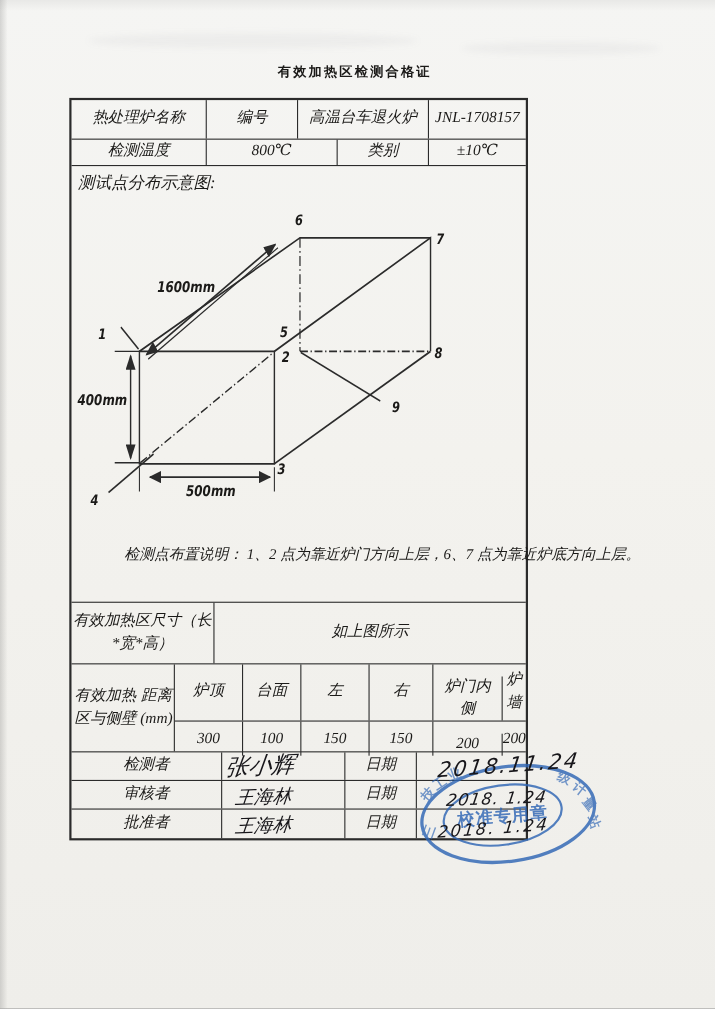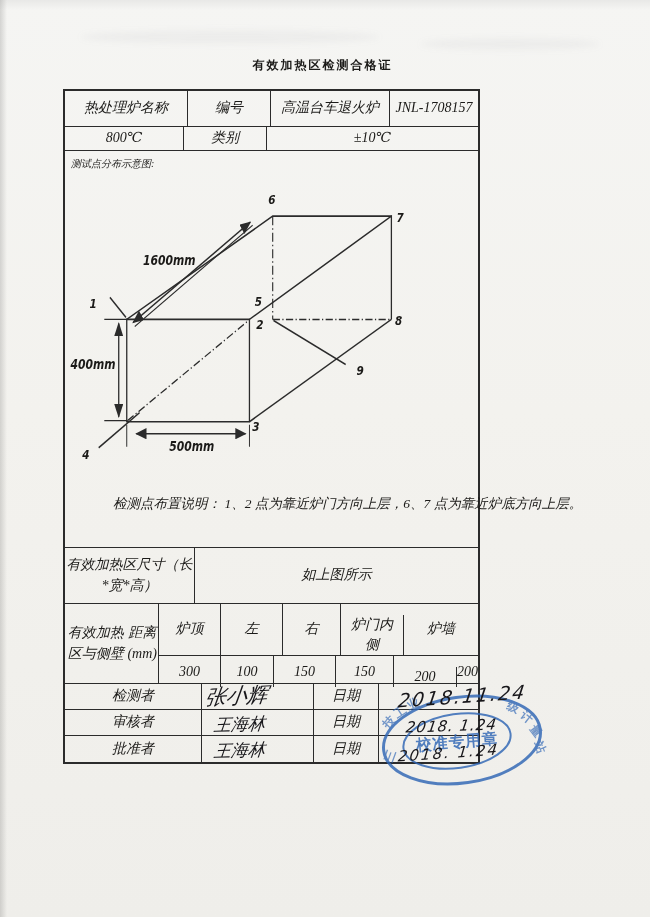--- a/index.html
+++ b/index.html
@@ -16,21 +16,21 @@
   .tbl{position:absolute;left:63px;top:89px;width:417px;border:2px solid #2b2b2b;box-sizing:border-box;font-style:italic;}
   .row{display:flex;border-bottom:1.5px solid #2b2b2b;box-sizing:border-box;}
   .row.last{border-bottom:none;}
   .cell{box-sizing:border-box;border-right:1.5px solid #2b2b2b;display:flex;
     align-items:center;justify-content:center;font-size:14px;text-align:center;line-height:1.45;}
   .cell.end{border-right:none;}
   .r1{height:36px;} .r2{height:24px;}
   .w1{width:123px;} .w2{width:119px;} .w3{width:83px;} .fx{flex:1;}
   .diagram-row{height:397px;}
   .diagram-cell{position:relative;flex:1;display:block;border-right:none;}
-  .dg-label{position:absolute;left:6px;top:6px;font-size:10px;white-space:nowrap;}
+  .dg-label{position:absolute;left:6px;top:6px;font-size:15px;white-space:nowrap;}
   .dg-note{position:absolute;left:8px;top:343px;font-size:13.5px;white-space:nowrap;margin-left:40px;}
   .dg-svg{position:absolute;left:0;top:0;width:100%;height:100%;}
   .size-row{height:56px;}
   .sizelbl{width:130px;flex-direction:column;justify-content:center;}
   .dist-row{height:80px;}
   .dist-label{width:137px;flex-direction:row;justify-content:space-between;}
   .dist-grid{flex:1;display:flex;flex-direction:column;}
   .dist-hrow{display:flex;height:52px;border-bottom:1.5px solid #2b2b2b;box-sizing:border-box;}
   .dist-vrow{display:flex;flex:1;}
   .dc0{width:62px;} .dc1{width:53px;} .dc2{width:62px;} .dc3{width:58px;} .dc4{width:63px;padding:0 5px;margin-top:11px;}
@@ -53,20 +53,21 @@
   <div class="tbl">
 
     <div class="row r1">
       <div class="cell w1">热处理炉名称</div>
       <div class="cell w3">编号</div>
       <div class="cell w2">高温台车退火炉</div>
       <div class="cell fx end">JNL-1708157</div>
     </div>
 
     <div class="row r2">
+      <div class="cell w1">检测温度</div>
       <div class="cell w2">800℃</div>
       <div class="cell w3">类别</div>
       <div class="cell fx end">±10℃</div>
     </div>
 
     <div class="row diagram-row">
       <div class="cell diagram-cell end">
         <div class="dg-label">测试点分布示意图:</div>
 
         <svg class="dg-svg" viewBox="63 150 515 395" preserveAspectRatio="none">
@@ -135,20 +136,21 @@
     </div>
 
     <div class="row dist-row">
       <div class="cell dist-label">
         <div>有效加热区与侧壁</div>
         <div>距离(mm)</div>
       </div>
       <div class="dist-grid">
         <div class="dist-hrow">
           <div class="cell dc0">炉顶</div>
+          <div class="cell dc1">台面</div>
           <div class="cell dc2">左</div>
           <div class="cell dc3">右</div>
           <div class="cell dc4">炉门内侧</div>
           <div class="cell fx end">炉墙</div>
         </div>
         <div class="dist-vrow">
           <div class="cell dc0">300</div>
           <div class="cell dc1">100</div>
           <div class="cell dc2">150</div>
           <div class="cell dc3">150</div>

